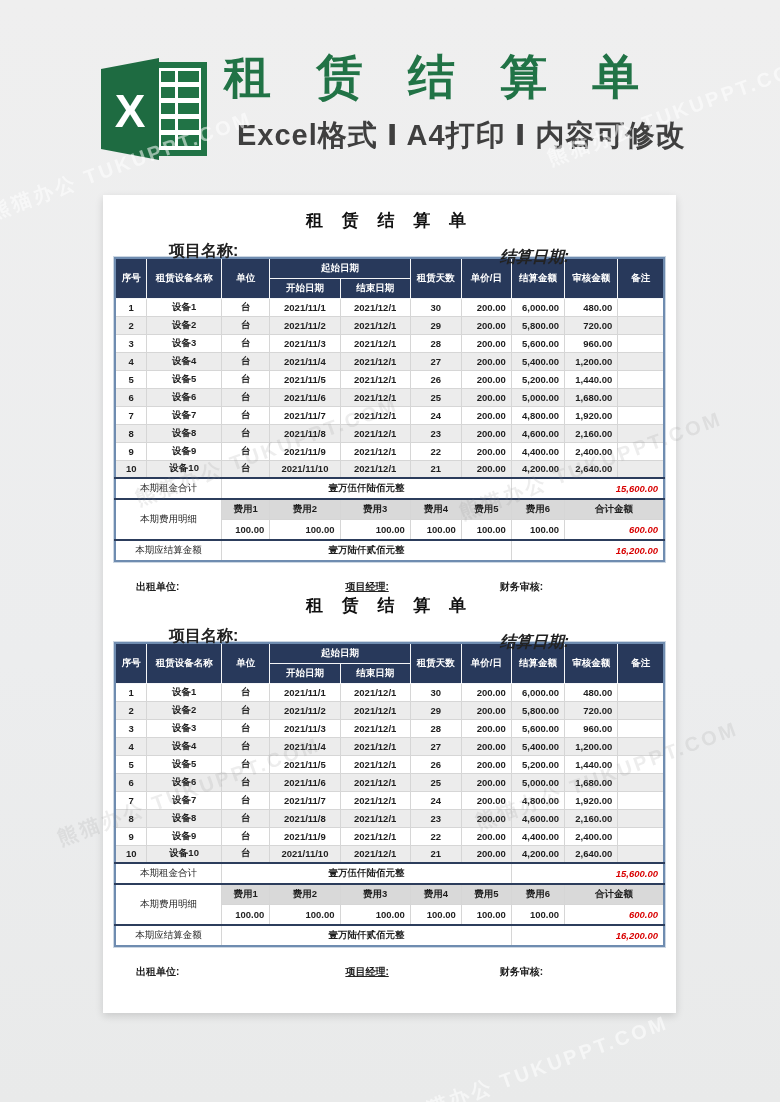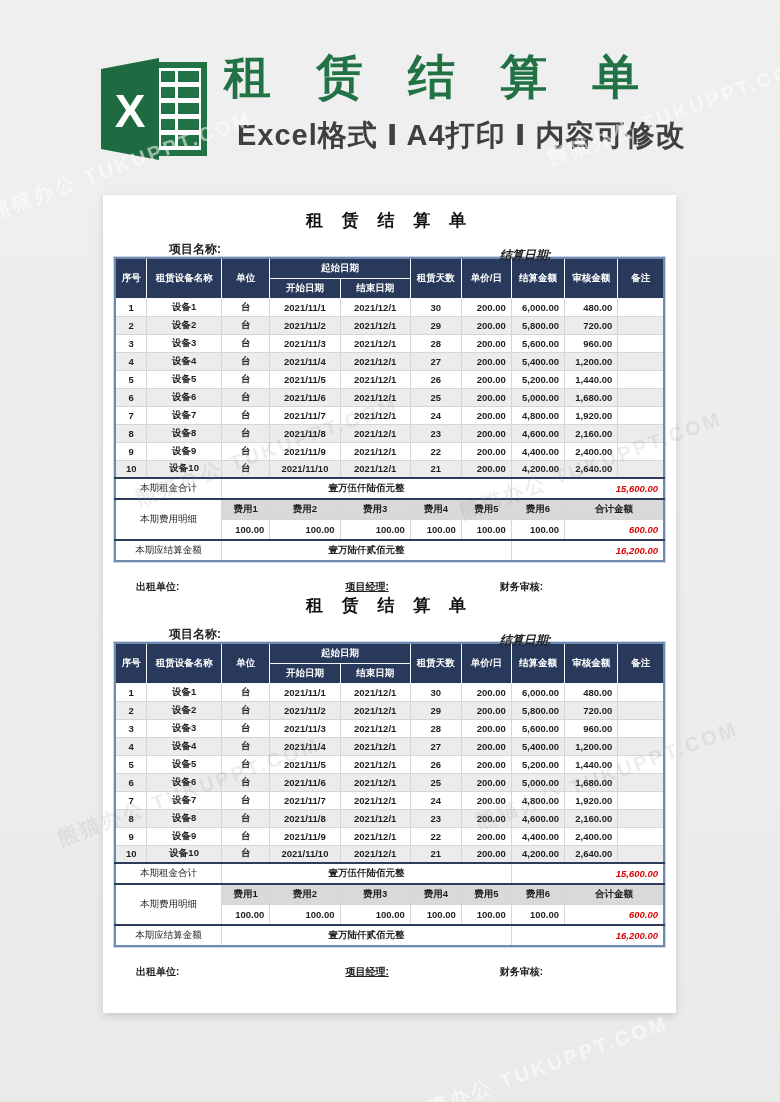--- a/index.html
+++ b/index.html
@@ -46,21 +46,21 @@
     background:#ffffff; box-shadow:0 3px 8px rgba(0,0,0,0.14);
     padding:14px 0 18px 0; z-index:2;
   }
 
   .sheet { padding:0 11px; }
 
   .sheet-title {
     text-align:center; font-size:17px; font-weight:800; color:#101010;
     letter-spacing:7px; height:24px; line-height:24px; margin-bottom:6px;
   }
-  .meta-row { position:relative; height:18px; font-size:12px; font-weight:700; color:#222; }
+  .meta-row { position:relative; height:18px; font-size:16px; font-weight:700; color:#222; }
   .meta-project { position:absolute; left:10%; top:2px; }
   .meta-date    { position:absolute; left:70%; top:8px;font-style:italic; }
 
   
   table.sheet-table {
     width:100%; border-collapse:collapse; table-layout:fixed;
     border:2px solid #6f8cb0; box-shadow:0 0 0 1px #ccd7e3;
     font-size:9.5px;
   }
   thead th {

